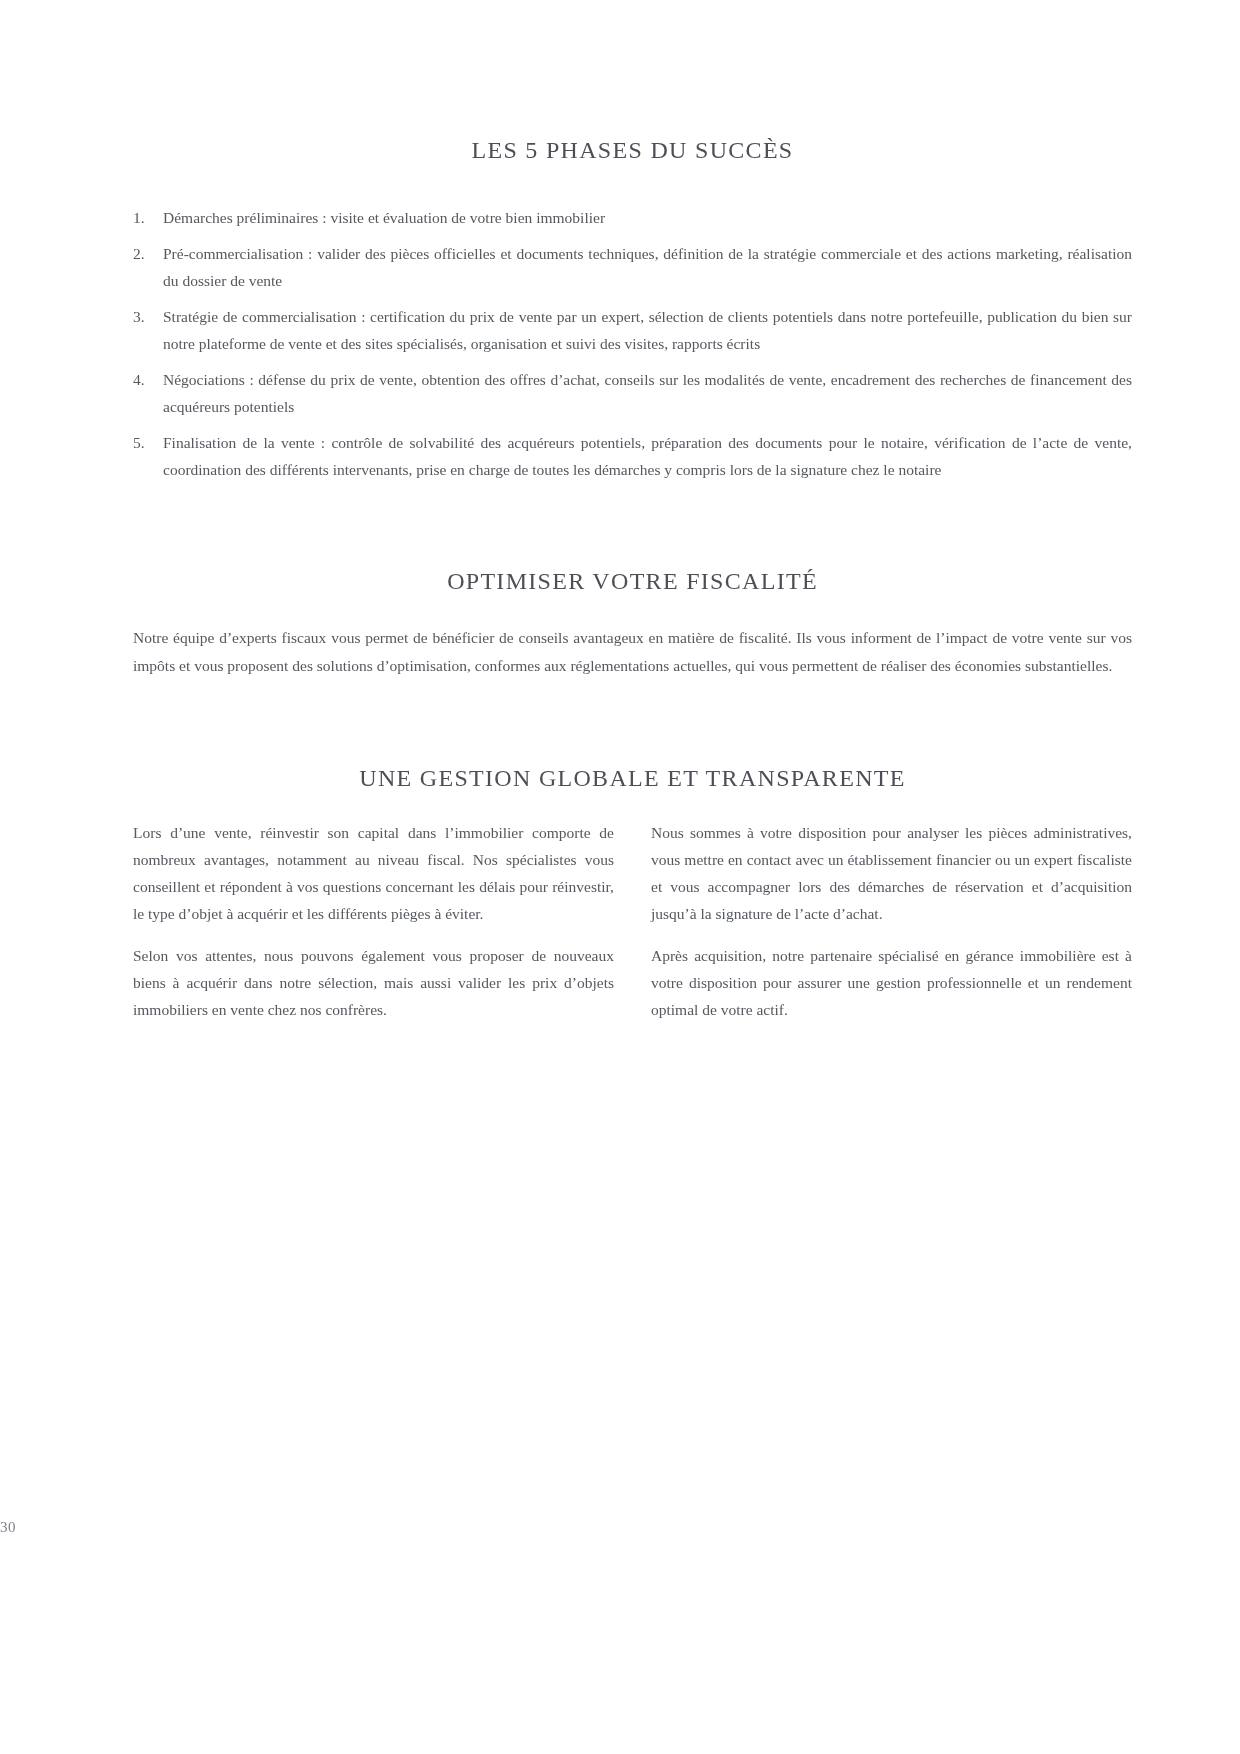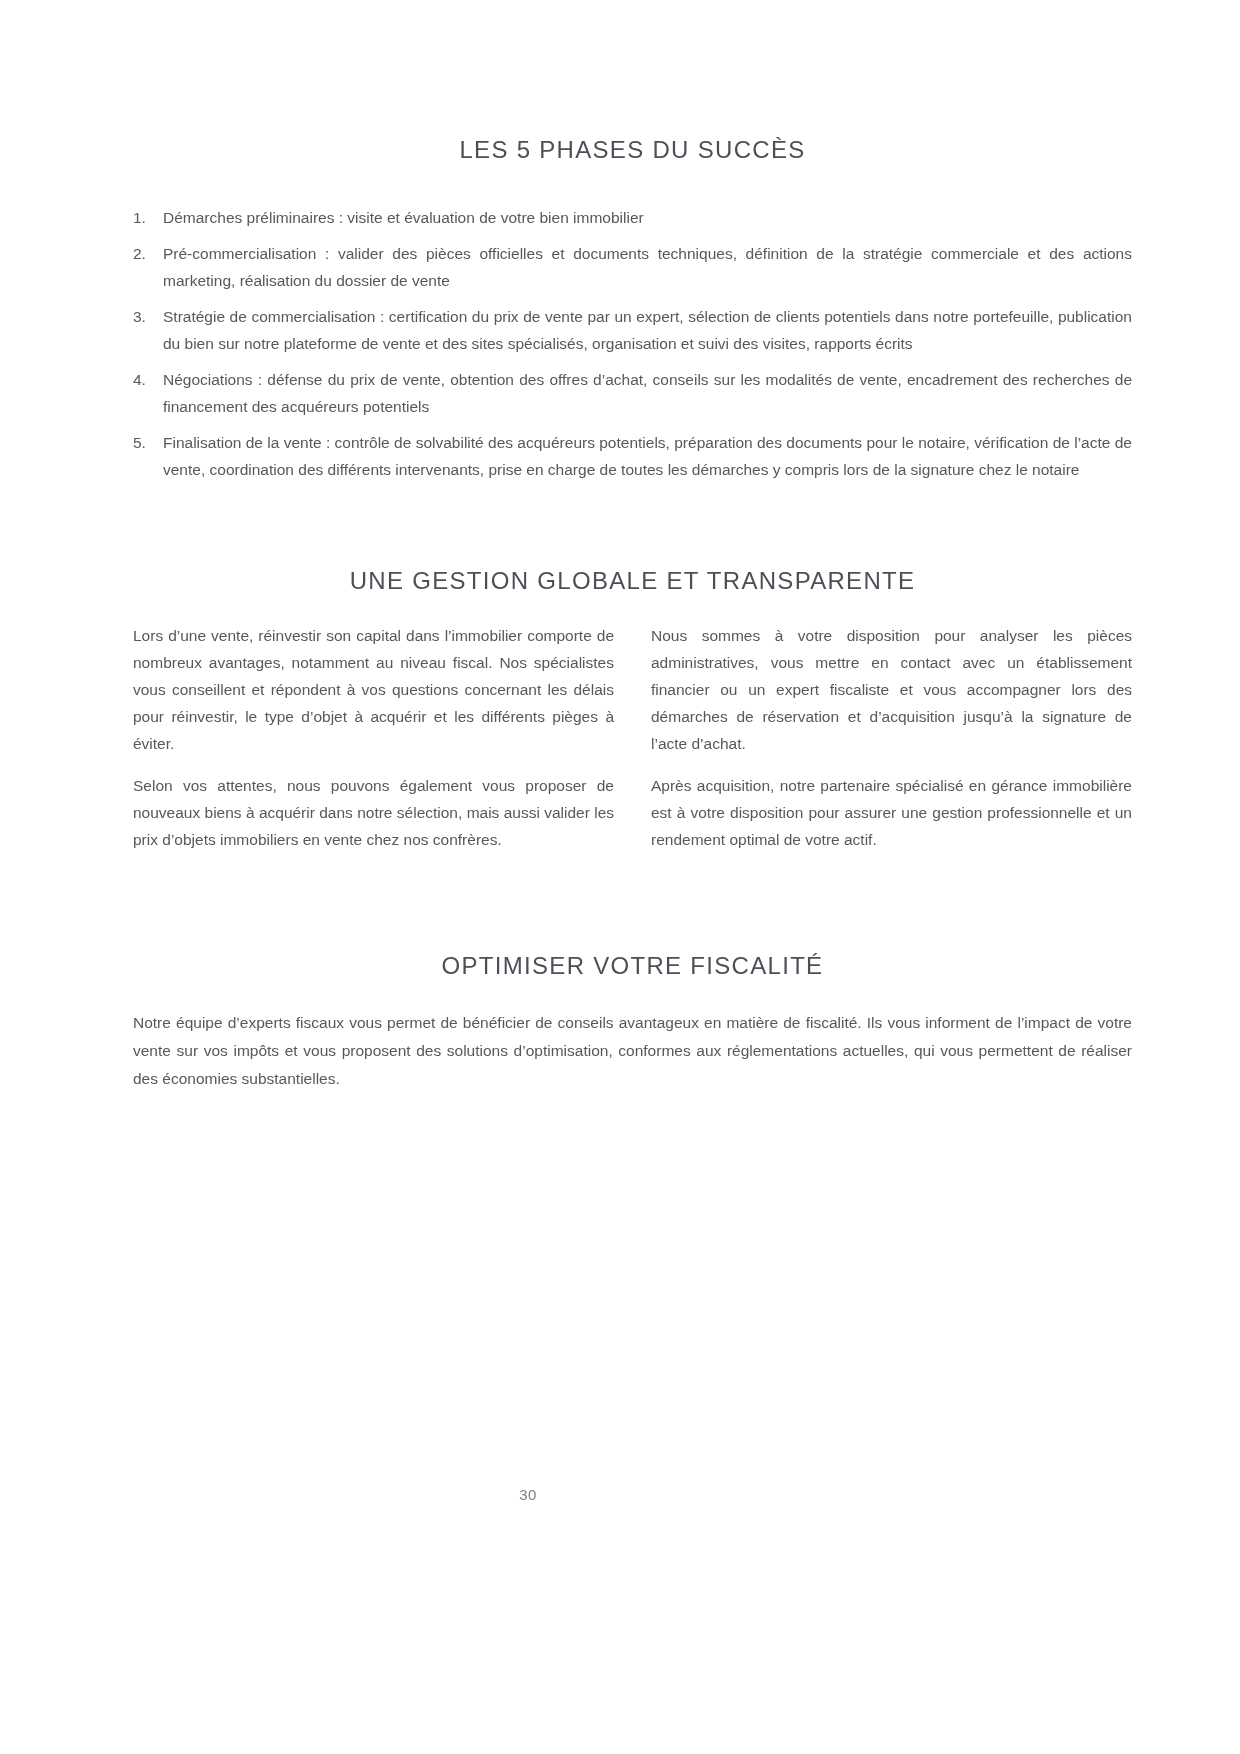--- a/index.html
+++ b/index.html
@@ -5,21 +5,21 @@
   html, body {
     margin: 0;
     padding: 0;
     background: #ffffff;
   }
   .page {
     position: relative;
     width: 1240px;
     height: 1754px;
     background: #ffffff;
-    font-family: Liberation Sans, sans-serif;
+    font-family: Liberation Serif, serif;
     color: #54595f;
     box-sizing: border-box;
     padding: 0 108px 0 133px;
     overflow: hidden;
   }
   .heading {
     text-align: center;
     font-size: 24px;
     line-height: 28px;
     font-weight: 400;
@@ -65,23 +65,22 @@
   }
   .col-paragraph {
     margin: 0 0 15px 0;
     font-size: 15.5px;
     line-height: 27px;
     text-align: justify;
   }
   .page-footer {
     position: absolute;
     left: 0;
-    top: 1486px;
+    top: 1518px;
     width: 1056px;
-    text-align: center;
   }
   .page-number {
     font-size: 15px;
     color: #7d8187;
     letter-spacing: 0.5px;
   }
 </style>
 </head>
 <body>
 
@@ -107,35 +106,35 @@
         <span class="phase-text">Négociations : défense du prix de vente, obtention des offres d’achat, conseils sur les modalités de vente, encadrement des recherches de financement des acquéreurs potentiels</span>
       </div>
       <div class="phase-item">
         <span class="phase-marker">5.</span>
         <span class="phase-text">Finalisation de la vente : contrôle de solvabilité des acquéreurs potentiels, préparation des documents pour le notaire, vérification de l’acte de vente, coordination des différents intervenants, prise en charge de toutes les démarches y compris lors de la signature chez le notaire</span>
       </div>
     </div>
   </section>
 
   <section>
+    <h2 class="heading h2">OPTIMISER VOTRE FISCALITÉ</h2>
+    <p class="body-paragraph">Notre équipe d’experts fiscaux vous permet de bénéficier de conseils avantageux en matière de fiscalité. Ils vous informent de l’impact de votre vente sur vos impôts et vous proposent des solutions d’optimisation, conformes aux réglementations actuelles, qui vous permettent de réaliser des économies substantielles.</p>
+  </section>
+
+  <section>
     <h2 class="heading h3">UNE GESTION GLOBALE ET TRANSPARENTE</h2>
     <div class="two-columns">
       <div class="column">
         <p class="col-paragraph">Lors d’une vente, réinvestir son capital dans l’immobilier comporte de nombreux avantages, notamment au niveau fiscal. Nos spécialistes vous conseillent et répondent à vos questions concernant les délais pour réinvestir, le type d’objet à acquérir et les différents pièges à éviter.</p>
         <p class="col-paragraph">Selon vos attentes, nous pouvons également vous proposer de nouveaux biens à acquérir dans notre sélection, mais aussi valider les prix d’objets immobiliers en vente chez nos confrères.</p>
       </div>
       <div class="column">
         <p class="col-paragraph">Nous sommes à votre disposition pour analyser les pièces administratives, vous mettre en contact avec un établissement financier ou un expert fiscaliste et vous accompagner lors des démarches de réservation et d’acquisition jusqu’à la signature de l’acte d’achat.</p>
         <p class="col-paragraph">Après acquisition, notre partenaire spécialisé en gérance immobilière est à votre disposition pour assurer une gestion professionnelle et un rendement optimal de votre actif.</p>
       </div>
     </div>
   </section>
 
-  <section>
-    <h2 class="heading h2">OPTIMISER VOTRE FISCALITÉ</h2>
-    <p class="body-paragraph">Notre équipe d’experts fiscaux vous permet de bénéficier de conseils avantageux en matière de fiscalité. Ils vous informent de l’impact de votre vente sur vos impôts et vous proposent des solutions d’optimisation, conformes aux réglementations actuelles, qui vous permettent de réaliser des économies substantielles.</p>
-  </section>
-
   <div class="page-footer">
     <span class="page-number">30</span>
   </div>
 
 </div>
 
 </body></html>

